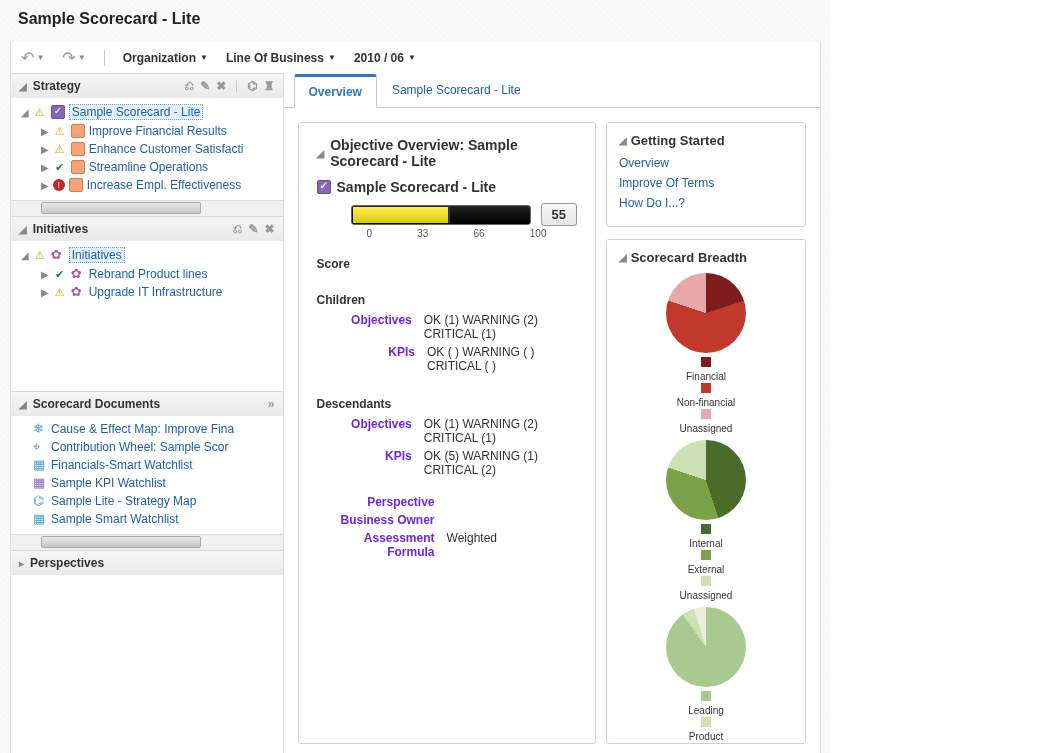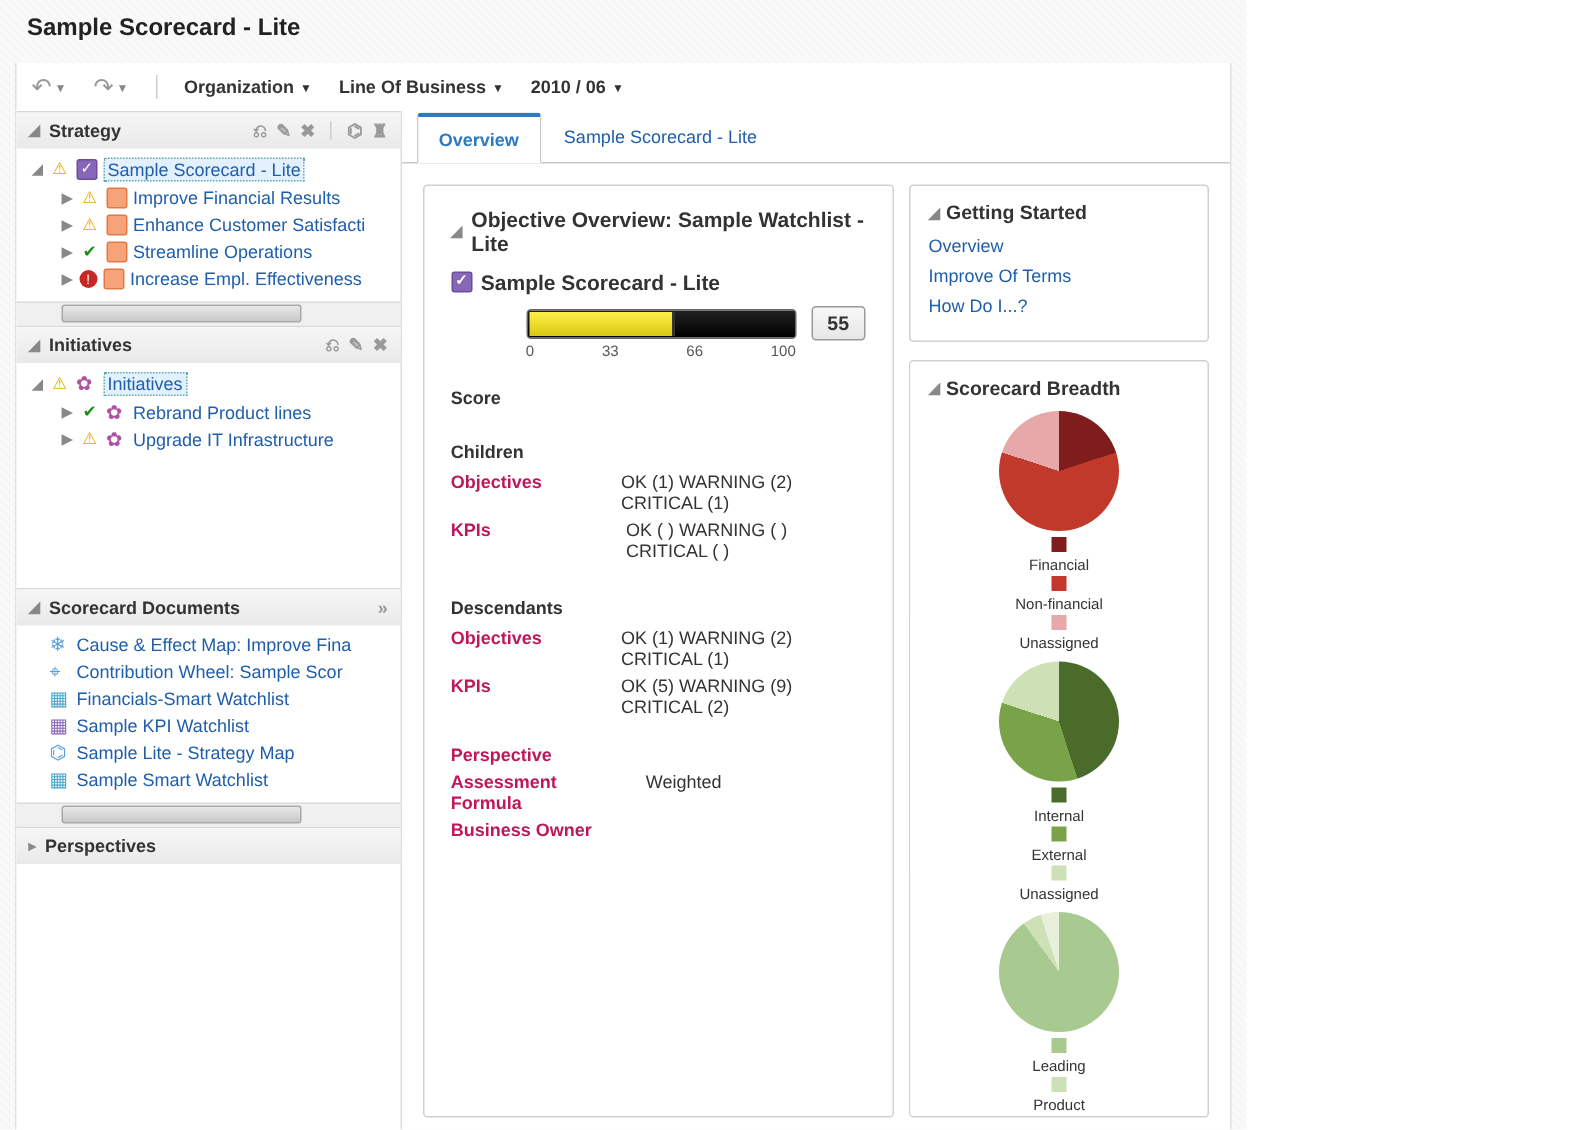--- a/index.html
+++ b/index.html
@@ -36,29 +36,29 @@
 .scrollbar-h { height: 16px; border-top: 1px solid #ddd; background:#f0f0f0; position:relative; margin-top:6px; }
 .scrollbar-h .thumb { position:absolute; top:1px; height:12px; background: linear-gradient(#e8e8e8,#c8c8c8); border:1px solid #aaa; border-radius:2px; }
 .right-col { flex:1; display:flex; flex-direction:column; }
 .tabs { display:flex; border-bottom:1px solid #c8c8c8; padding-left:10px; }
 .tab { padding:8px 14px; font-size:12px; color:#1f5eaa; cursor:pointer; border:1px solid transparent; border-bottom:none; position:relative; top:1px; }
 .tab.active { border:1px solid #c8c8c8; border-top:3px solid #2c7abf; border-bottom:1px solid #fff; background:#fff; font-weight:bold; color:#2c7abf; border-radius:3px 3px 0 0; }
 .main-body { flex:1; display:flex; gap:10px; padding:14px; overflow:hidden; }
 .overview-box { flex:1; border:1px solid #d0d0d0; border-radius:3px; background:#fff; padding:14px 18px; display:flex; flex-direction:column; }
 .ov-title { font-weight:bold; font-size:14px; margin-bottom:10px; display:flex; align-items:center; gap:6px; }
 .ov-sub { font-weight:bold; font-size:14px; margin-bottom:8px; display:flex; align-items:center; gap:6px; }
-.gauge-wrap { margin-left:50px; margin-bottom:4px; display:flex; align-items:center; gap:10px; }
+.gauge-wrap { margin-left:34px; margin-bottom:4px; display:flex; align-items:center; gap:10px; }
 .gauge { width:180px; height:20px; border:1px solid #666; background:linear-gradient(#222,#000); position:relative; border-radius:3px; overflow:hidden; }
 .gauge .fill { position:absolute; top:1px; left:1px; height:16px; background:linear-gradient(#fff04a,#d8c810); border-right:2px solid #333; }
 .gauge-val { border:1px solid #999; padding:3px 10px; background:linear-gradient(#f8f8f8,#e6e6e6); border-radius:3px; font-weight:bold; font-size:13px; }
 .gauge-ticks { margin-left:50px; width:180px; display:flex; justify-content:space-between; font-size:10px; color:#555; position:relative; top:-2px; }
 .score-lbl { font-weight:bold; font-size:12px; margin-top:16px; }
 .sec-head { font-weight:bold; margin-top:22px; margin-bottom:4px; }
 .info-row { display:flex; padding:2px 0; }
-.info-row .lbl { width:130px; text-align:left; color:#be185d; font-weight:bold; padding-right:12px; }
+.info-row .lbl { width:130px; text-align:right; color:#6d28d9; font-weight:bold; padding-right:12px; }
 .info-row .val { color:#333; }
 .go-link { text-align:right; margin-top:24px; }
 .go-link a { color:#1f5eaa; text-decoration:none; cursor:pointer; }
 .side-boxes { width:200px; display:flex; flex-direction:column; gap:12px; }
 .side-box { border:1px solid #d0d0d0; border-radius:3px; background:#fff; padding:10px 12px; }
 .side-box h3 { font-size:13px; font-weight:bold; margin-bottom:8px; display:flex; align-items:center; gap:4px; }
 .side-box a { display:block; color:#1f5eaa; text-decoration:none; margin:6px 0; cursor:pointer; }
 .pie { width:80px; height:80px; border-radius:50%; margin:6px auto 4px; }
 .legend { font-size:10px; }
 .legend div { display:flex; align-items:center; gap:4px; margin:1px 0;flex-direction:column; }
@@ -225,21 +225,21 @@
       <div class="right-col">
         <div class="tabs">
           <div class="tab active">Overview</div>
           <div class="tab">Sample Scorecard - Lite</div>
         </div>
 
         <div class="main-body">
           <div class="overview-box">
             <div class="ov-title">
                 <span class="disc">◢</span>
-                <span>Objective Overview: Sample Watchlist - Lite</span>
+                <span>Objective Overview: Sample Scorecard - Lite</span>
               </div>
             <div class="ov-sub">
                 <span class="sc-icon"></span>
                 <span>Sample Scorecard - Lite</span>
               </div>
             <div class="gauge-wrap">
               <div class="gauge">
                   <div class="fill" style="width:55%;"></div>
                 </div>
               <div class="gauge-val">55</div>
@@ -262,35 +262,35 @@
                 <div class="val">OK ( )  WARNING ( )  CRITICAL ( )</div>
               </div>
 
             <div class="sec-head">Descendants</div>
             <div class="info-row">
                 <div class="lbl">Objectives</div>
                 <div class="val">OK (1)  WARNING (2)  CRITICAL (1)</div>
               </div>
             <div class="info-row">
                 <div class="lbl">KPIs</div>
-                <div class="val">OK (5)  WARNING (9)  CRITICAL (2)</div>
+                <div class="val">OK (5)  WARNING (1)  CRITICAL (2)</div>
               </div>
 
             <div style="height:14px;"></div>
             <div class="info-row">
                 <div class="lbl">Perspective</div>
                 <div class="val"></div>
               </div>
             <div class="info-row">
+                <div class="lbl">Business Owner</div>
+                <div class="val"></div>
+              </div>
+            <div class="info-row">
                 <div class="lbl">Assessment Formula</div>
                 <div class="val">Weighted</div>
-              </div>
-            <div class="info-row">
-                <div class="lbl">Business Owner</div>
-                <div class="val"></div>
               </div>
 
           </div>
 
           <div class="side-boxes">
             <div class="side-box">
               <h3>
                   <span class="disc">◢</span>
                   <span>Getting Started</span>
                 </h3>

